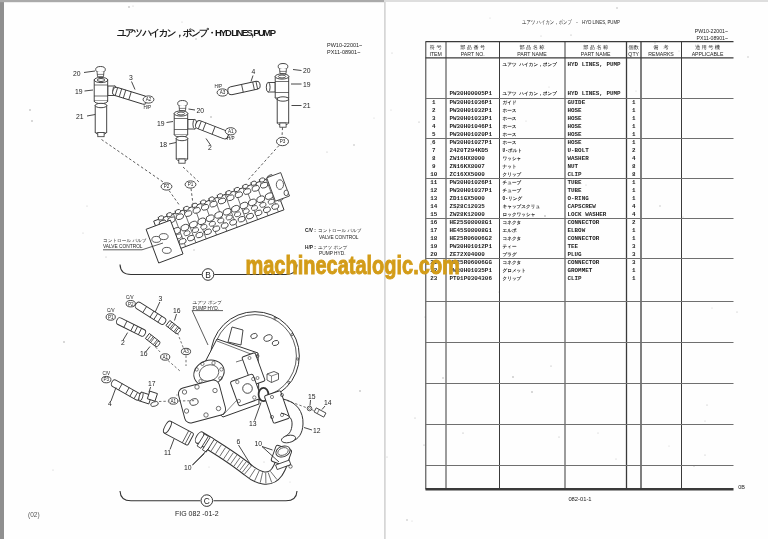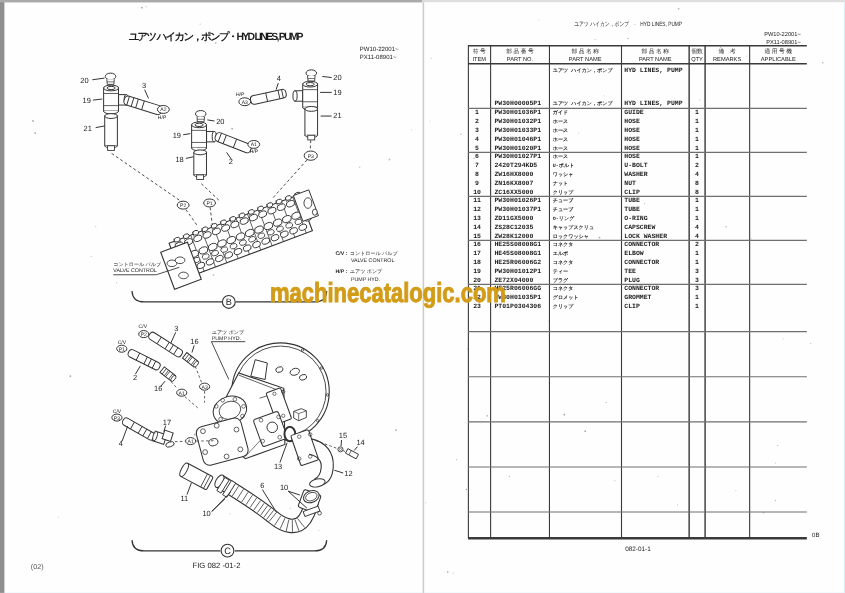--- a/index.html
+++ b/index.html
@@ -1,16 +1,16 @@
 <!DOCTYPE html>
 <html><head>
 <meta charset="utf-8">
 <style>
 html,body{margin:0;padding:0;background:#fff;}
-#page{position:relative;width:768px;height:539px;overflow:hidden;background:#7dd3fc;
+#page{position:relative;width:768px;height:539px;overflow:hidden;background:#f97316;
   font-family:"Liberation Sans",sans-serif;}
 svg{position:absolute;left:0;top:0;}
 .t{fill:#1c1c1c;}
 </style>
 </head>
 <body>
 <div id="page">
 <svg width="768" height="539" viewBox="0 0 768 539">
   <rect x="0" y="0" width="768" height="539" fill="#fefefe"></rect>
   <rect x="0" y="0" width="4" height="539" fill="#8f8f8f"></rect>

